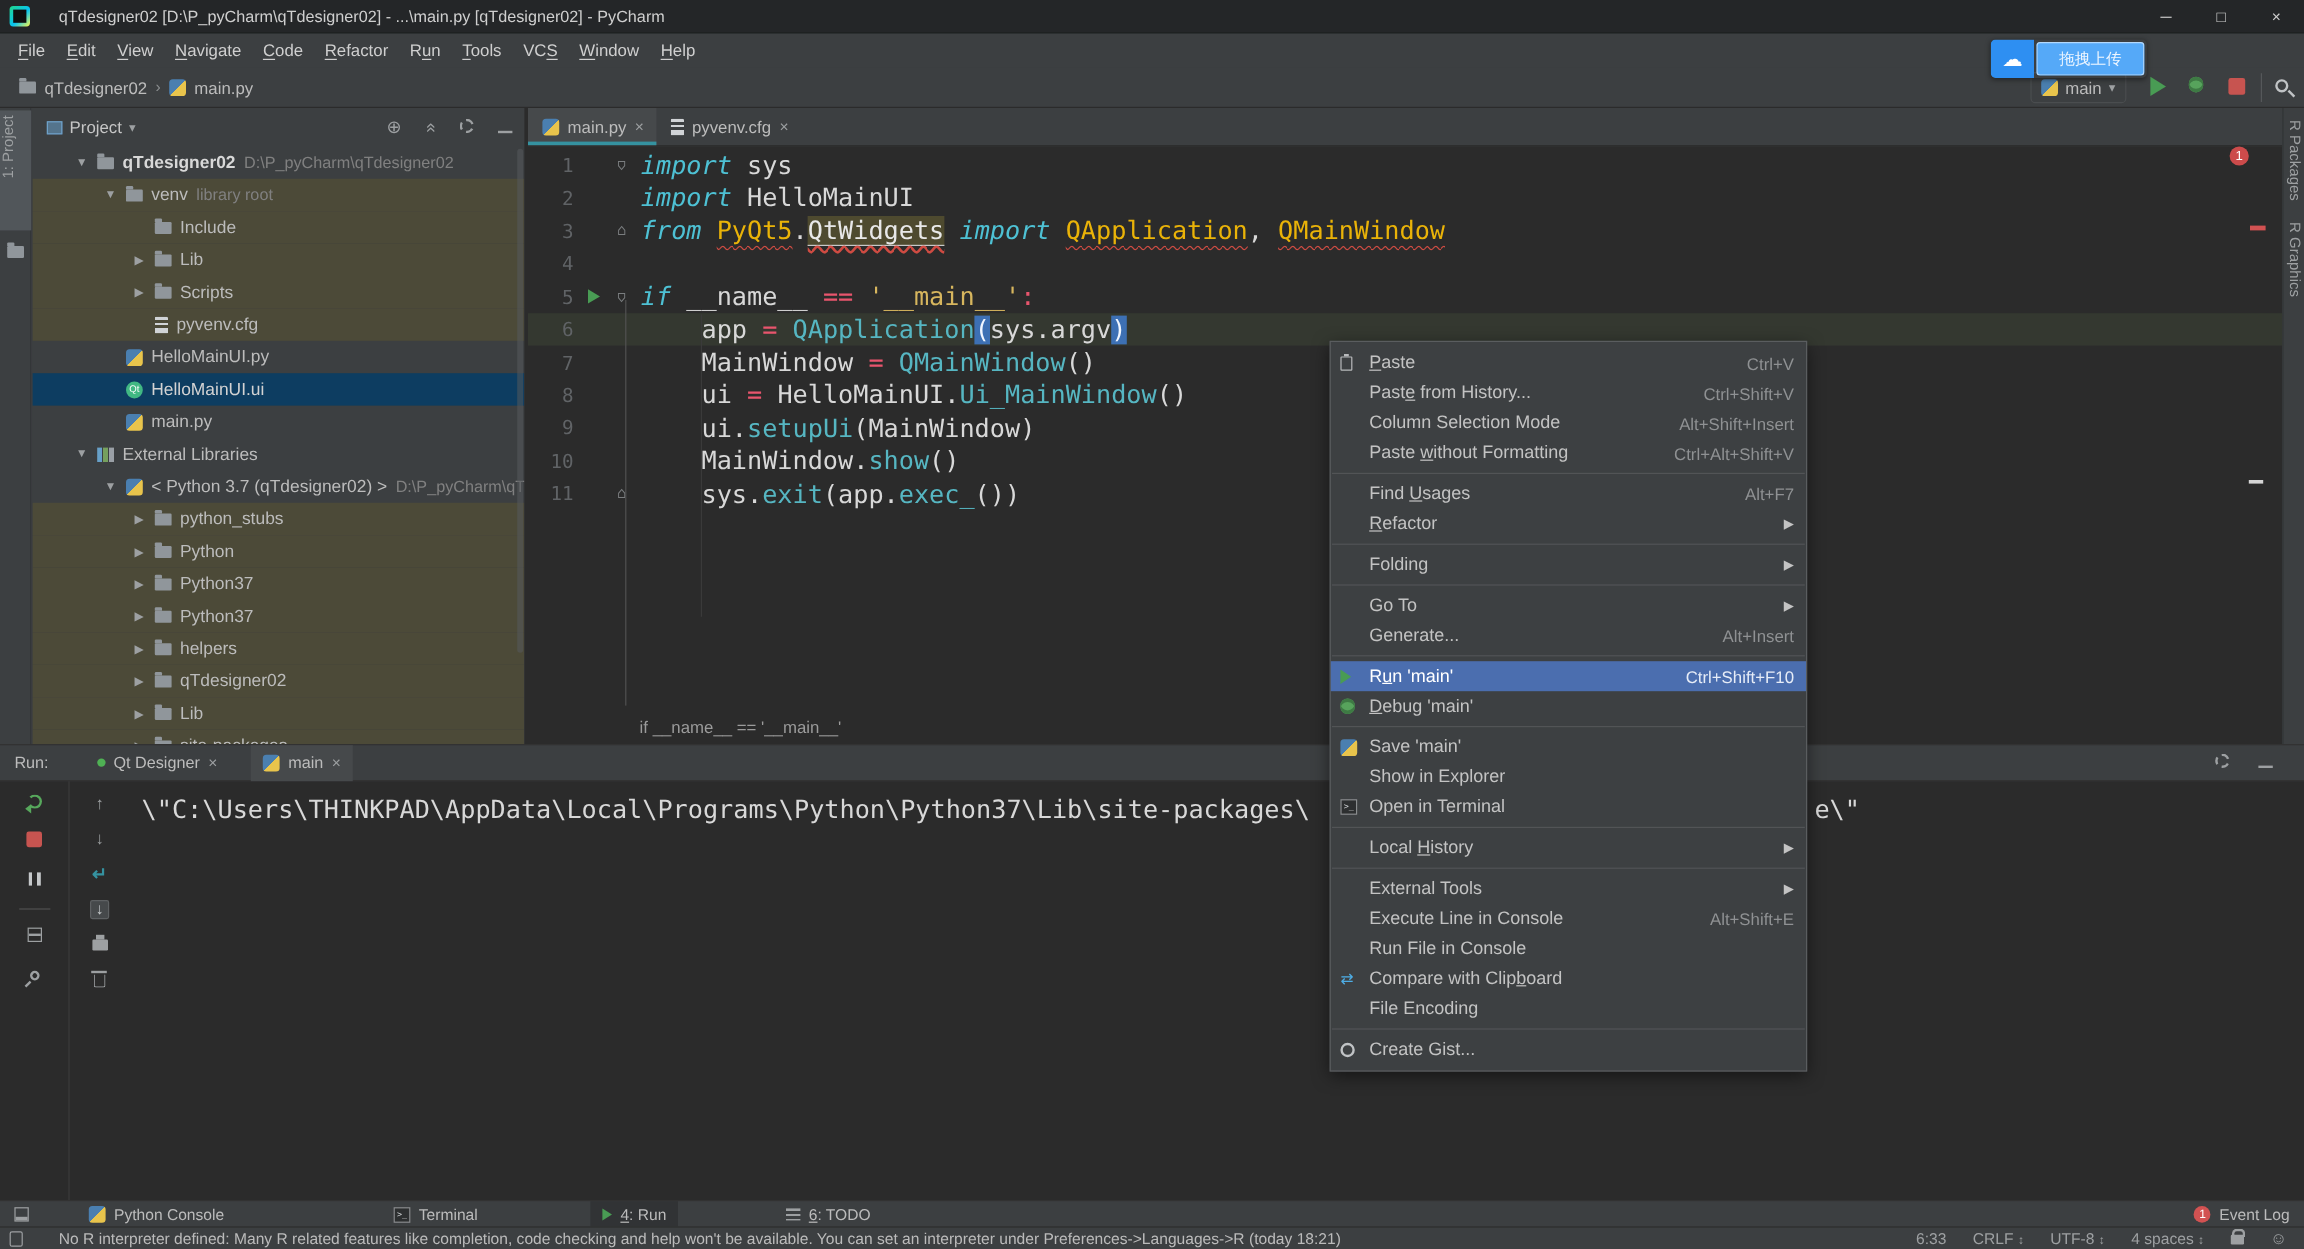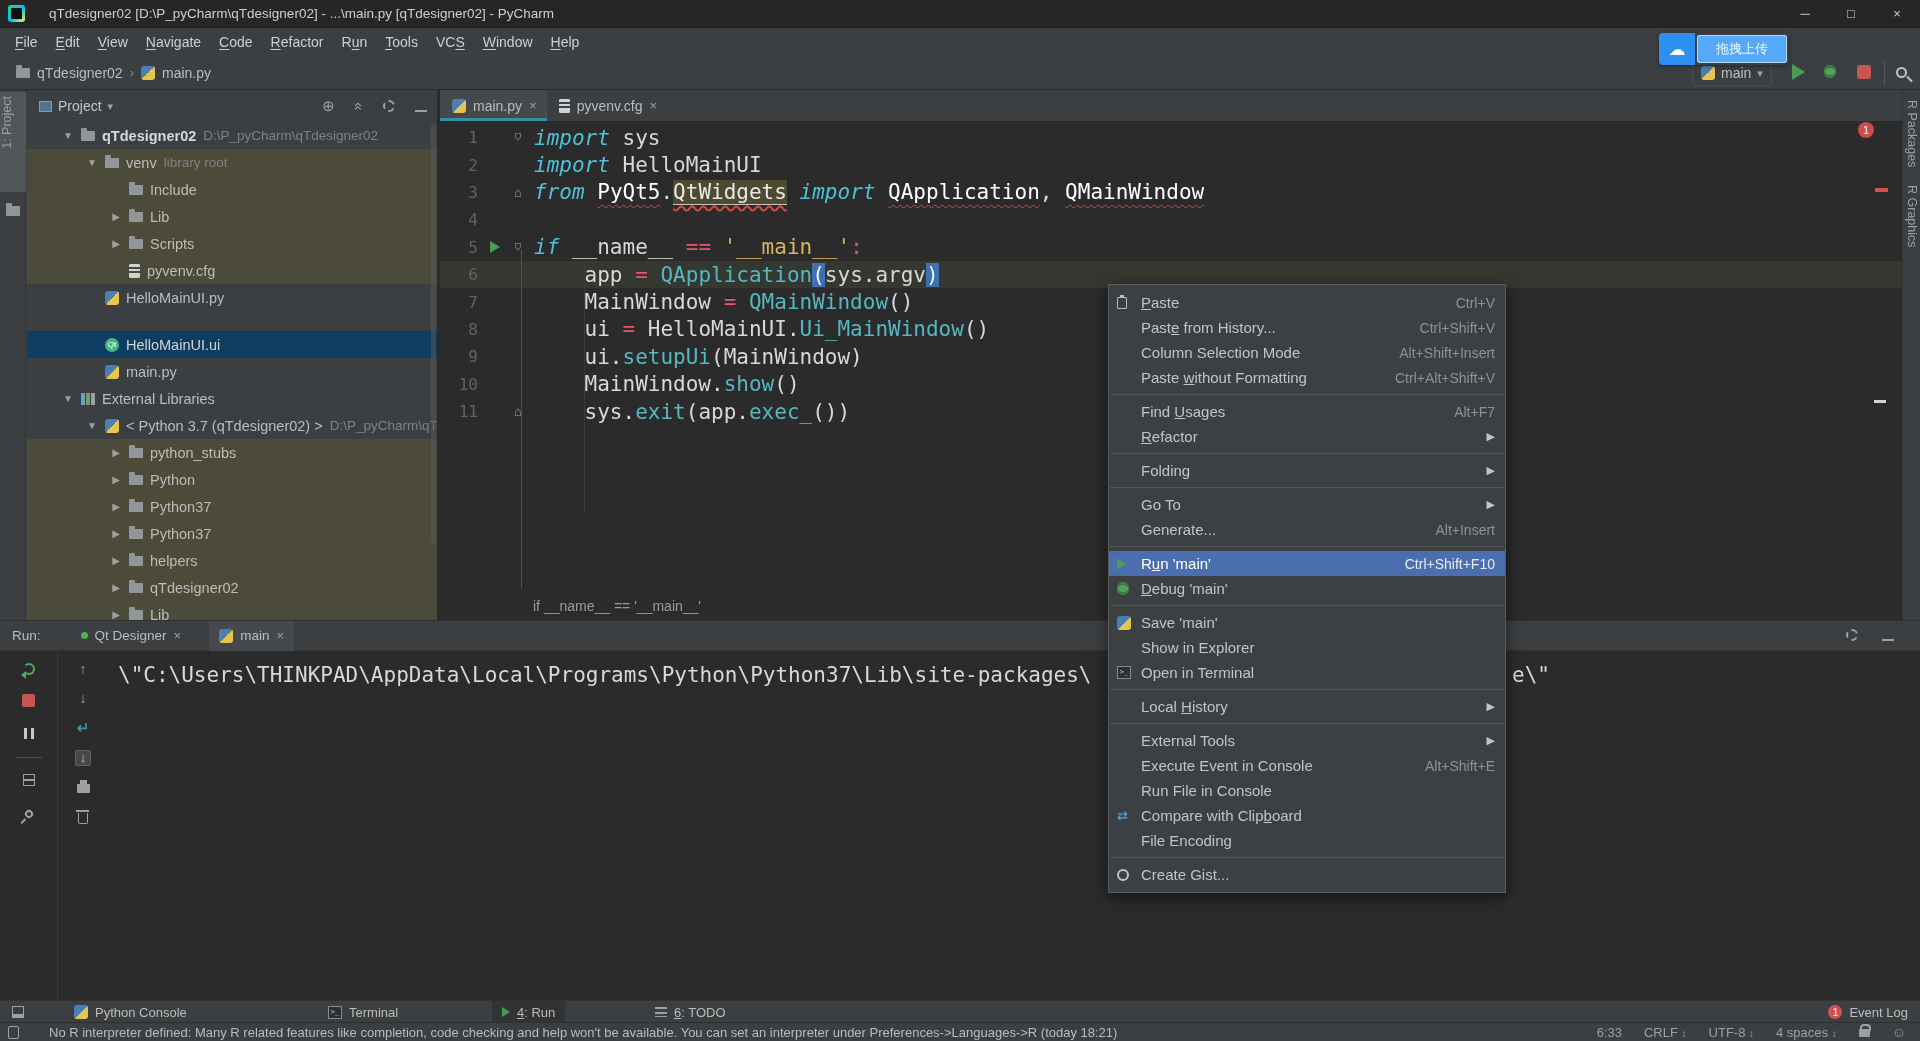--- a/index.html
+++ b/index.html
@@ -95,21 +95,21 @@
   .lrun { width:26px; flex:none; display:flex; justify-content:center; }
   .runtri { width:0; height:0; border-left:10px solid #499c54; border-top:6px solid transparent; border-bottom:6px solid transparent; }
   .lfold { width:20px; flex:none; color:#7a7d7f; font-size:13px; text-align:center; }
   .lfold.fs { transform:rotate(180deg); }
   .ltext { padding-left:6px; font-size:21px; white-space:pre; letter-spacing:0; }
   .tk-kw { color:#4ec1d4; font-style:italic; }
   .tk-pl { color:#d8d8d8; }
   .tk-fn { color:#56b6c2; }
   .tk-op { color:#e8556d; }
   .tk-str { color:#d7b65e; }
-  .tk-err { color:#ffffff; text-decoration:underline; text-decoration-style:wavy; text-decoration-color:#cf4b42; text-decoration-thickness:1px; text-underline-offset:5px; }
+  .tk-err { color:#eab308; text-decoration:underline; text-decoration-style:wavy; text-decoration-color:#cf4b42; text-decoration-thickness:1px; text-underline-offset:5px; }
   .tk-hl { color:#e8e8e8; background:#4e4a2f; border-bottom:1px solid #c8c8c8;
     text-decoration:underline; text-decoration-style:wavy; text-decoration-color:#cf4b42; text-underline-offset:5px; }
   .tk-par { color:#f0f6ff; background:#3d70b4; }
   #fold-guide { position:absolute; left:81px; top:160px; width:1px; height:338px; background:#515151; }
   #indent-guide { position:absolute; left:144px; top:172px; width:1px; height:252px; background:#3a3a3a; }
   #editor-crumb { position:absolute; left:93px; top:508px; color:#9b9b9b; font-size:14px; font-family:"Liberation Sans",sans-serif; }
   #err-badge { position:absolute; right:28px; top:32px; width:16px; height:16px; border-radius:50%; background:#cc4b4b;
     color:#fff; font-size:11px; display:flex; align-items:center; justify-content:center; font-family:"Liberation Sans",sans-serif; }
   .stripe-mark-red { position:absolute; right:14px; top:98px; width:13px; height:4px; background:#d25252; }
   .stripe-mark-white { position:absolute; right:16px; top:310px; width:12px; height:3px; background:#d5d5d5; }
@@ -322,21 +322,21 @@
           <div class="trow olive" style="padding-left: 82px;">
             <span class="tarrow"></span>
             <span class="i-cfg"></span>
             <span class="tlabel">pyvenv.cfg</span>
           </div>
           <div class="trow" style="padding-left: 58px;">
             <span class="tarrow"></span>
             <span class="i-py"></span>
             <span class="tlabel">HelloMainUI.py</span>
           </div>
-          <div class="trow sel" style="padding-left: 58px; margin-top: 20px;">
+          <div class="trow sel" style="padding-left: 58px;">
             <span class="tarrow"></span>
             <span class="i-qt">Qt</span>
             <span class="tlabel">HelloMainUI.ui</span>
           </div>
           <div class="trow" style="padding-left: 58px;">
             <span class="tarrow"></span>
             <span class="i-py"></span>
             <span class="tlabel">main.py</span>
           </div>
           <div class="trow" style="padding-left: 34px;">
@@ -662,21 +662,21 @@
         <span class="cm-arrow">▶</span>
       </div>
       <div class="cm-sep"></div>
       <div class="cm-item">
         <span class="cm-ic"></span>
         <span>External Tools</span>
         <span class="cm-arrow">▶</span>
       </div>
       <div class="cm-item">
         <span class="cm-ic"></span>
-        <span>Execute Event in Console</span>
+        <span>Execute Line in Console</span>
         <span class="cm-sc">Alt+Shift+E</span>
       </div>
       <div class="cm-item">
         <span class="cm-ic"></span>
         <span>Run File in Console</span>
       </div>
       <div class="cm-item">
         <span class="cm-ic i-cmp">⇄</span>
         <span>Compare with Clip<u>b</u>oard</span>
       </div>

